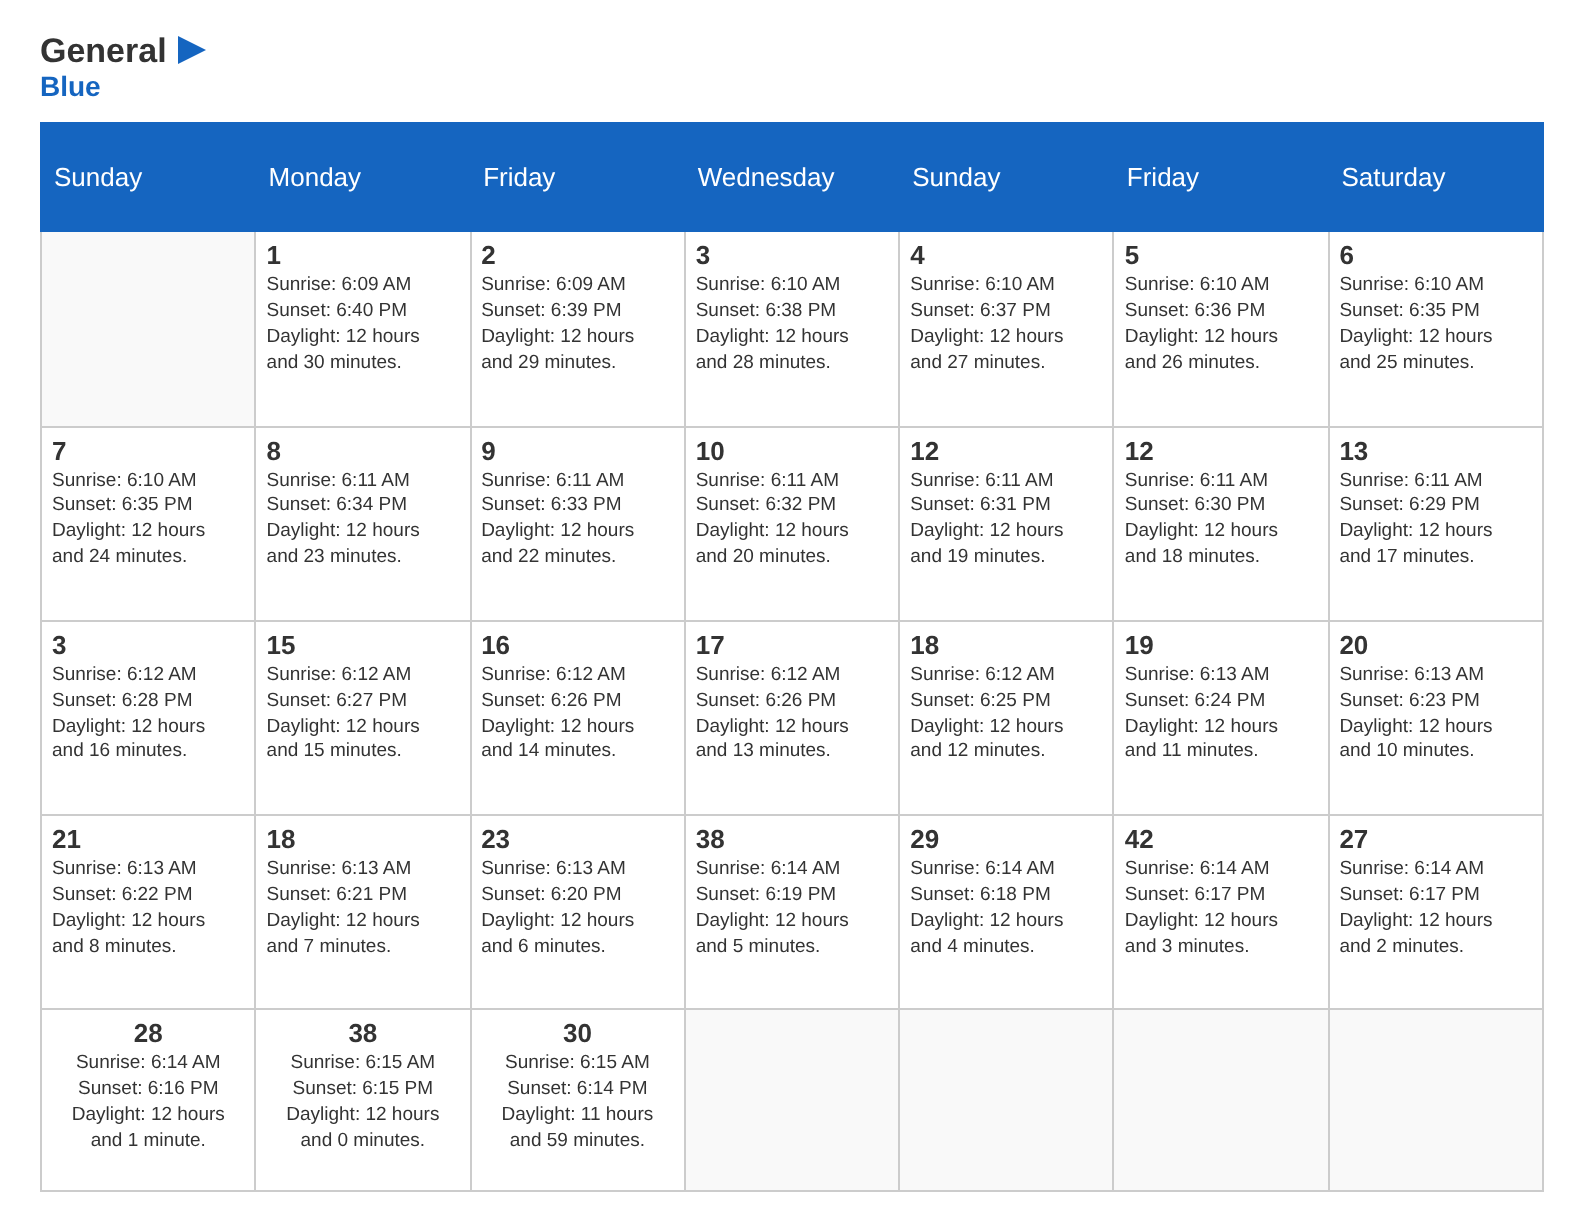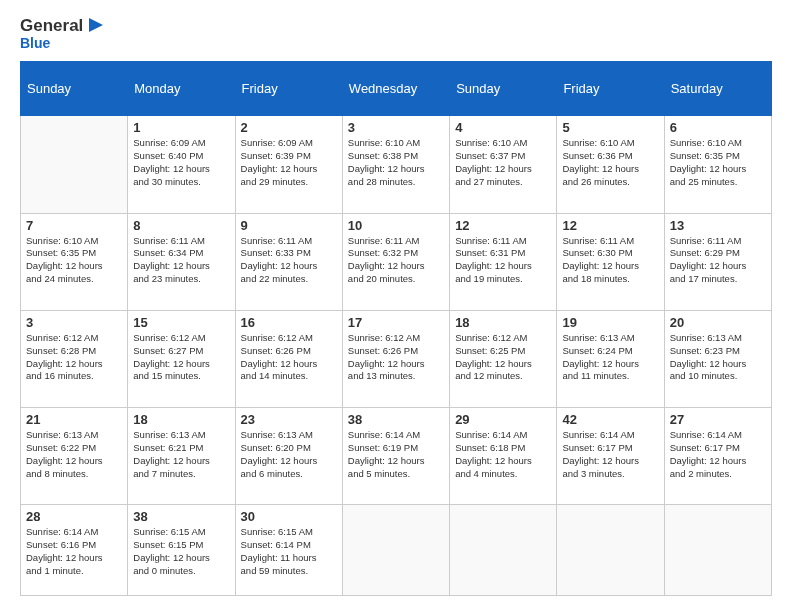--- a/index.html
+++ b/index.html
@@ -75,20 +75,21 @@
     .day-info {
       font-size: 9.5px;
       color: #333;
       line-height: 1.35;
     }
     .empty-cell {
       background: #f9f9f9;
     }
     .last-row td {
       height: 80px;
+      text-align: center;
     }
   </style>
 </head>
 <body>
 
 <div class="page">
   <div class="header">
     <div class="logo">
     <div style="display:flex;flex-direction:column;align-items:flex-start;line-height:1.1;">
       <div style="display:flex;align-items:center;">

